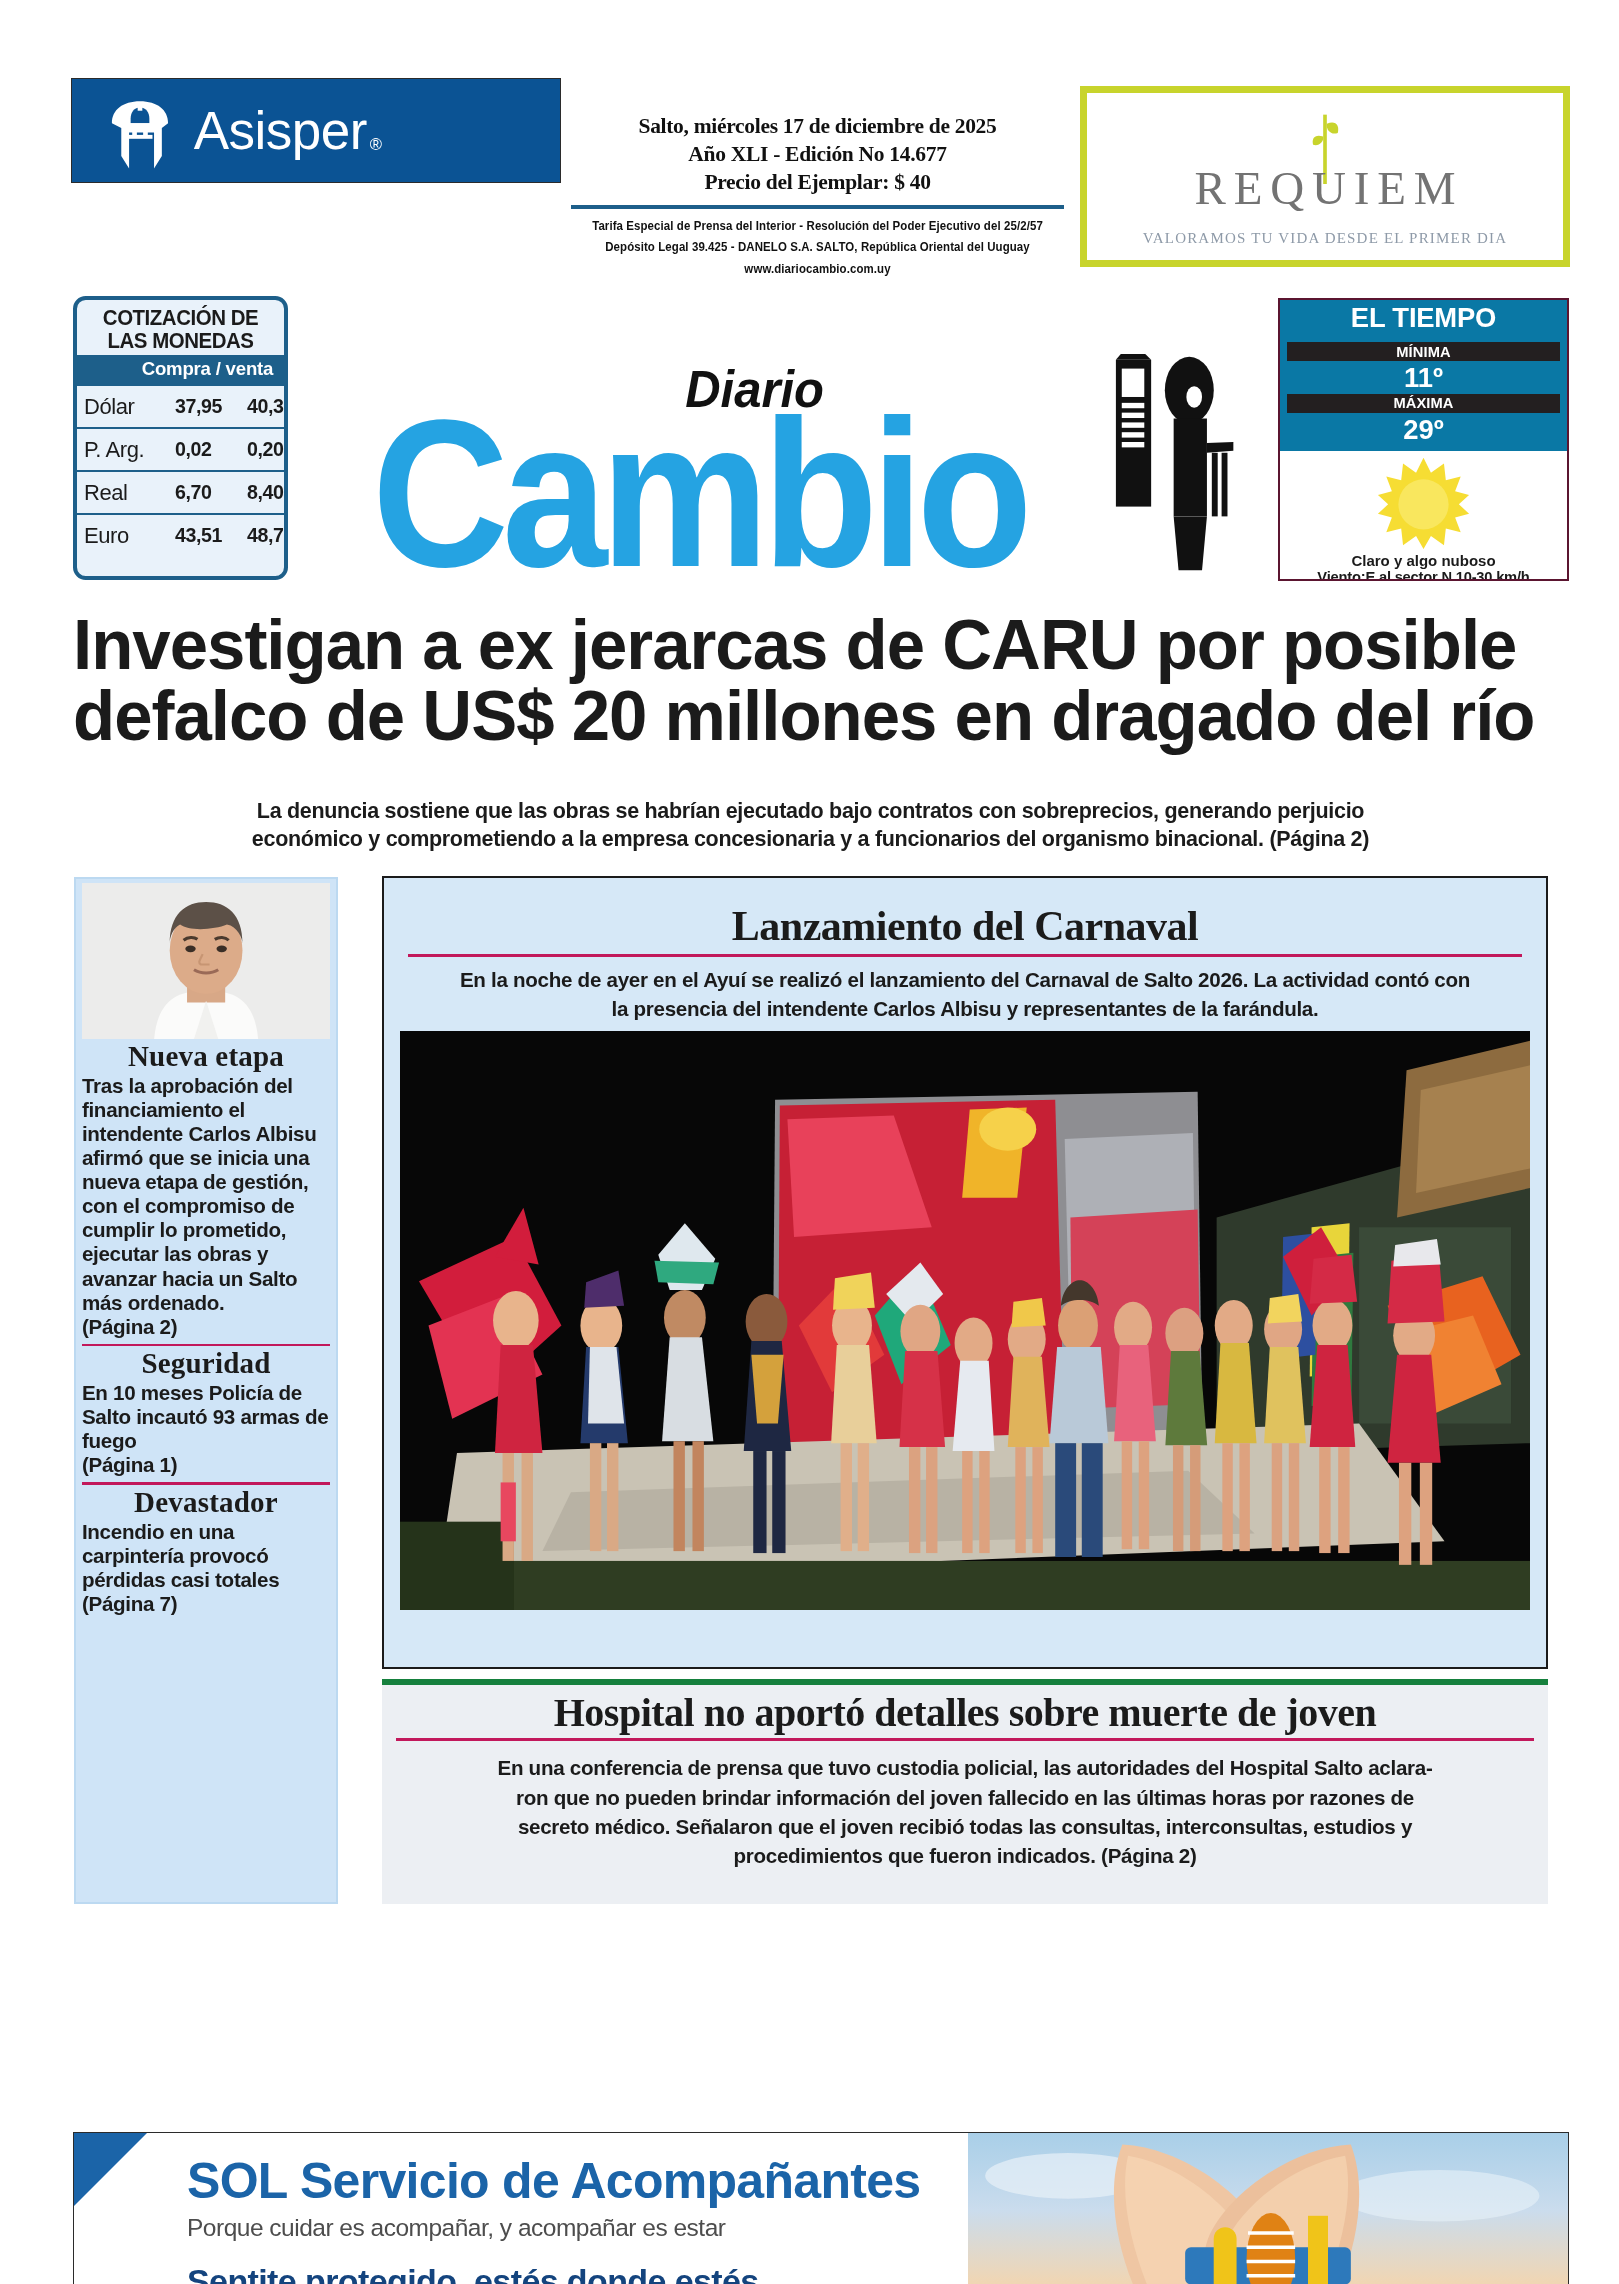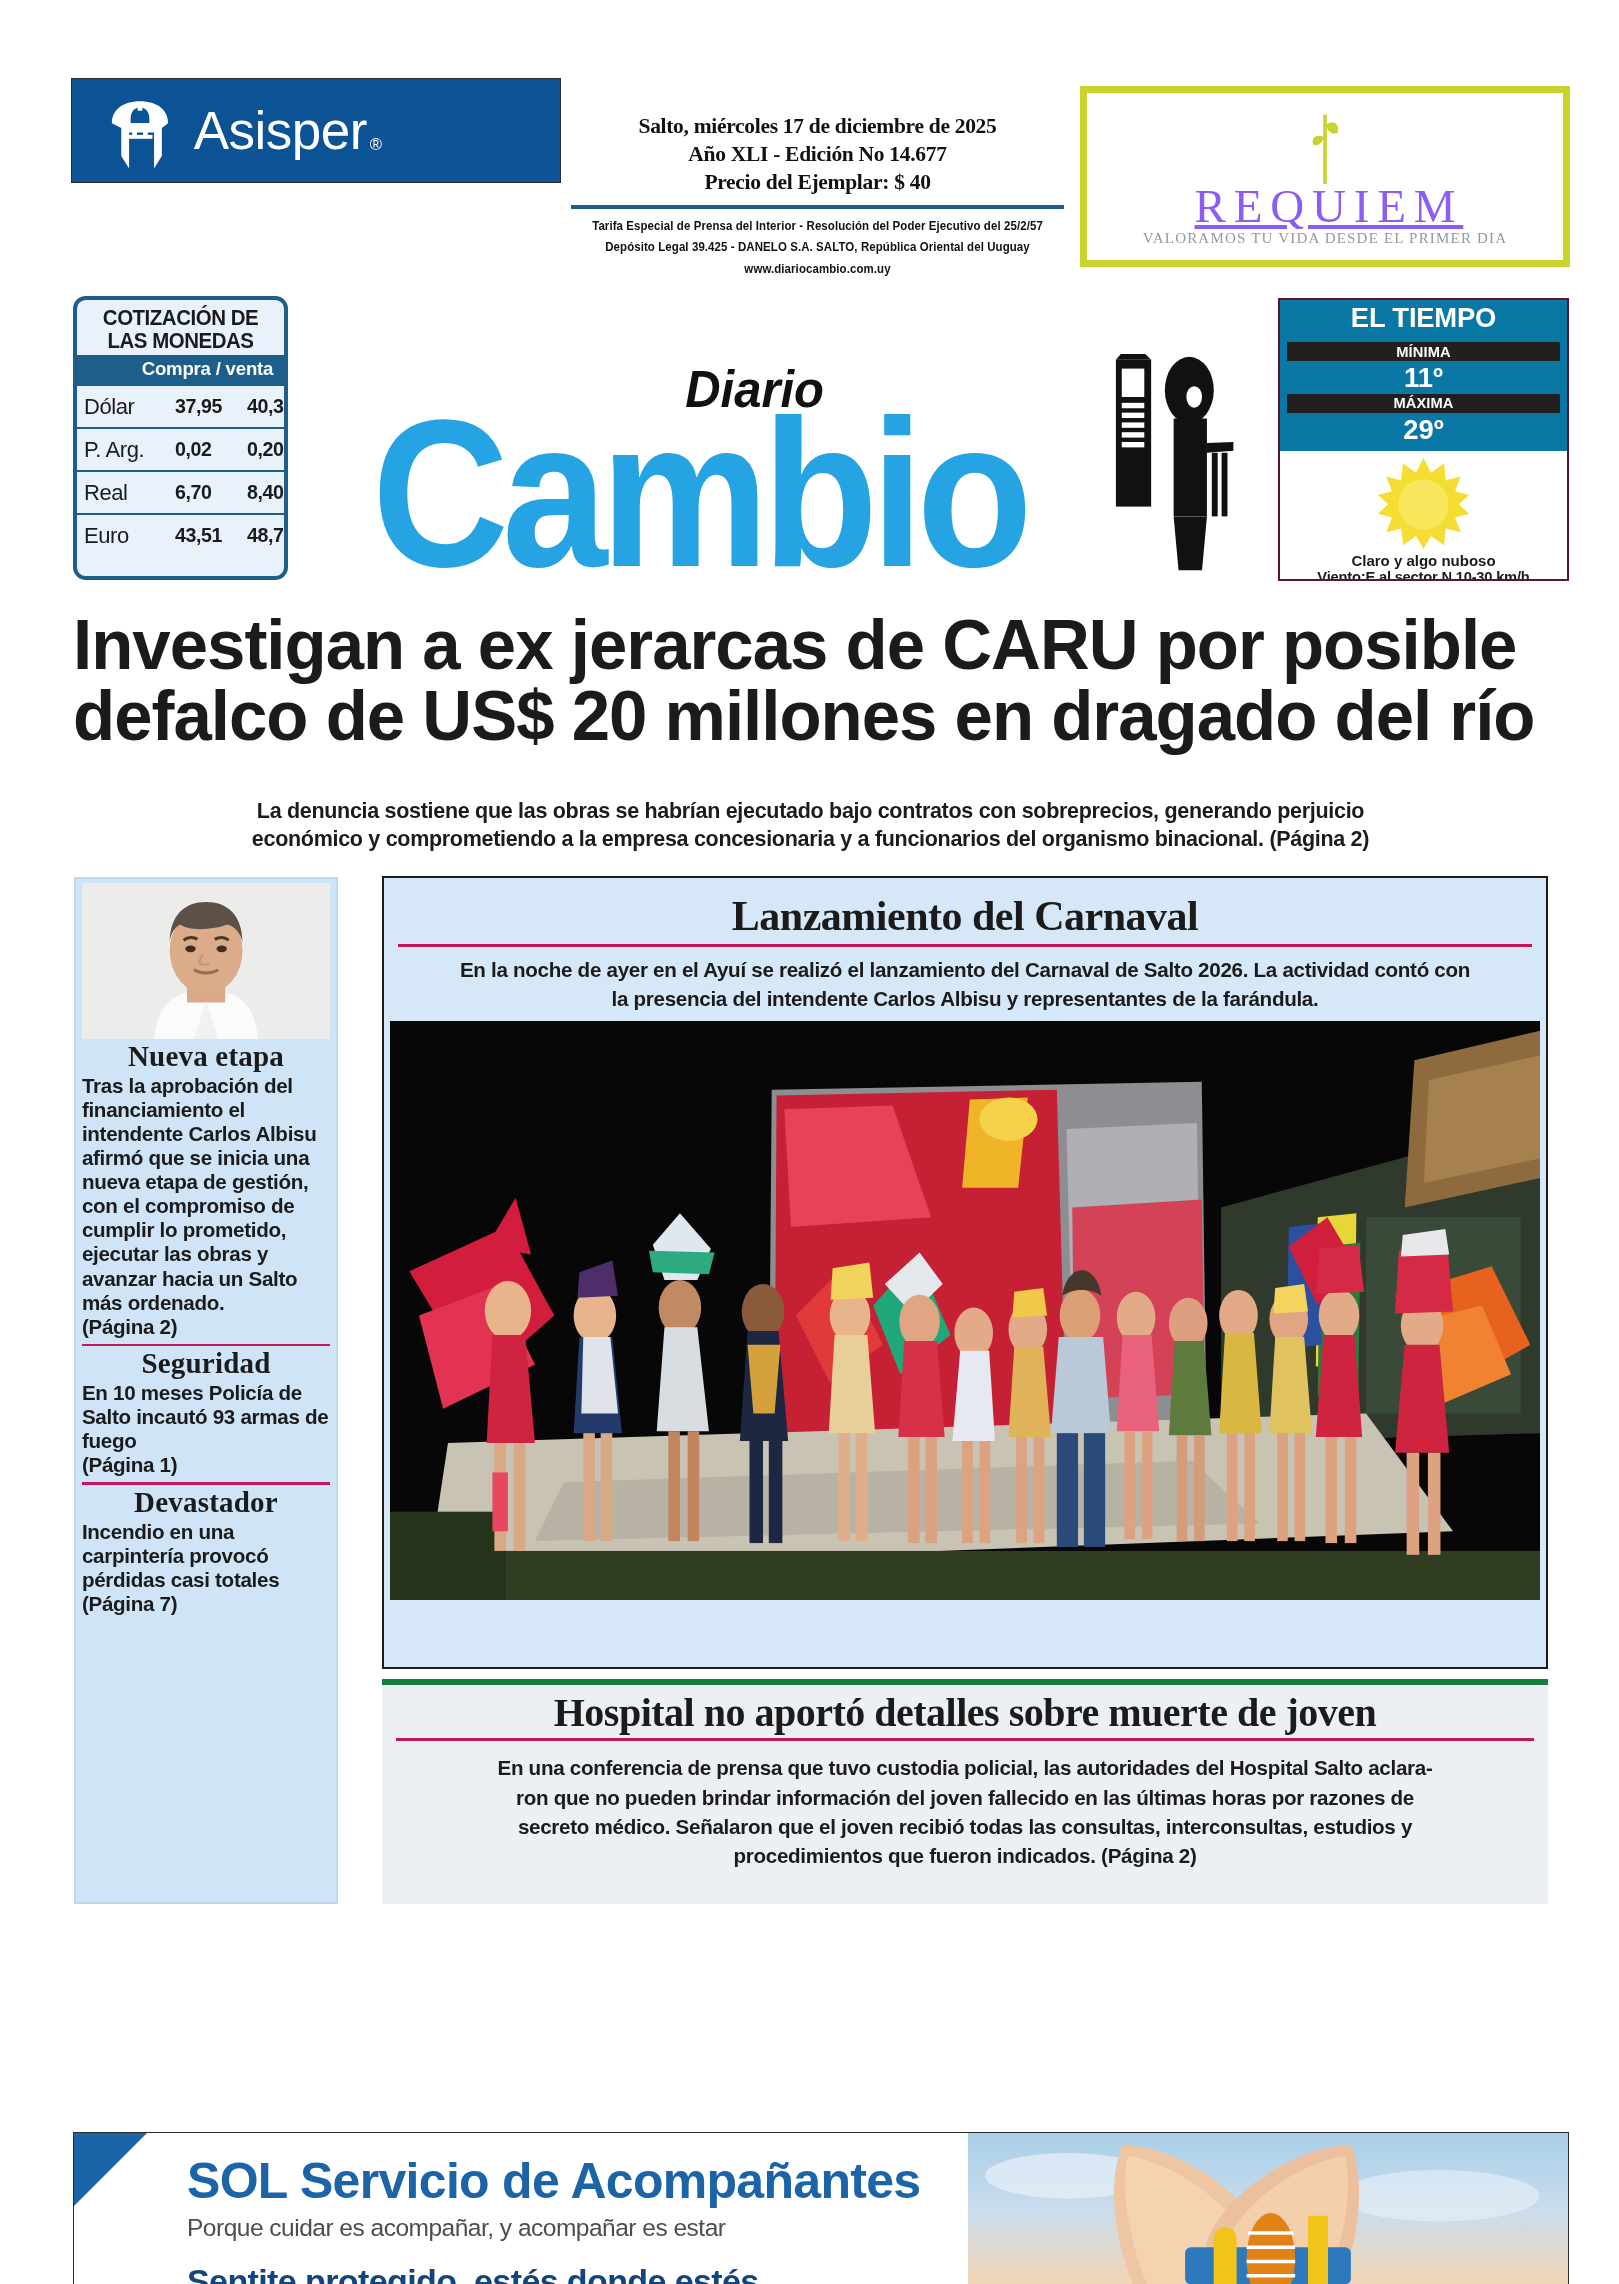--- a/index.html
+++ b/index.html
@@ -39,22 +39,22 @@
   }
 
   #requiem-ad{
     left:1080px;top:86px;width:490px;height:181px;
     border:7.8px solid #c8d42c;background:#fff;box-sizing:border-box;
     display:flex;flex-direction:column;align-items:center;justify-content:flex-end;
     padding-bottom:12.7px;position:relative;
   }
   #req-sprout{position:absolute;left:50%;top:17.6px;transform:translateX(-50%);width:59px;height:73px;}
   #req-word{
-    font-family:"Liberation Serif",serif;color:#8b5cf6;font-size:47px;
-    letter-spacing:7.8px;line-height:1;margin-bottom:0;padding-left:7.8px;position:relative;z-index:1;text-decoration:underline;
+    font-family:"Liberation Serif",serif;color:#737373;font-size:47px;
+    letter-spacing:7.8px;line-height:1;margin-bottom:18px;padding-left:7.8px;position:relative;z-index:1;
   }
   #req-tag{
     font-family:"Liberation Serif",serif;color:#8e9aa8;font-size:15px;
     letter-spacing:1.2px;
   }
 
   
   #cotiz{
     left:73px;top:296px;width:215px;height:284px;
     border:4.4px solid #1d5f8a;border-radius:12.7px;background:#e9f2fa;box-sizing:border-box;
@@ -118,21 +118,21 @@
   .sb-kicker{
     font-family:"Liberation Serif",serif;font-weight:700;font-size:29px;
     text-align:center;line-height:1.1;margin:2px 0 1px 0;letter-spacing:0.2px;
   }
   .sb-body{font-size:20.6px;font-weight:700;line-height:1.17;letter-spacing:-0.3px;}
   .sb-rule{height:2.4px;background:#c2185b;margin:4.9px 0 2px 0;}
 
   
   #carnaval{
     left:382px;top:876px;width:1166px;height:793px;
-    background:#d6e8f7;border:2px solid #1b1b1b;box-sizing:border-box;padding:6px;
+    background:#d6e8f7;border:2px solid #1b1b1b;box-sizing:border-box;padding:16px;
   }
   #carn-title{
     font-family:"Liberation Serif",serif;font-weight:700;font-size:42px;
     text-align:center;line-height:1.1;margin:8.8px 0 4.9px 0;letter-spacing:-0.5px;
   }
   #carn-rule{height:3.4px;background:#c2185b;margin:2px 7.8px 7.8px 7.8px;}
   #carn-cap{
     text-align:center;font-size:20.6px;font-weight:700;line-height:1.42;
     letter-spacing:-0.3px;padding:0 12.7px;
   }

